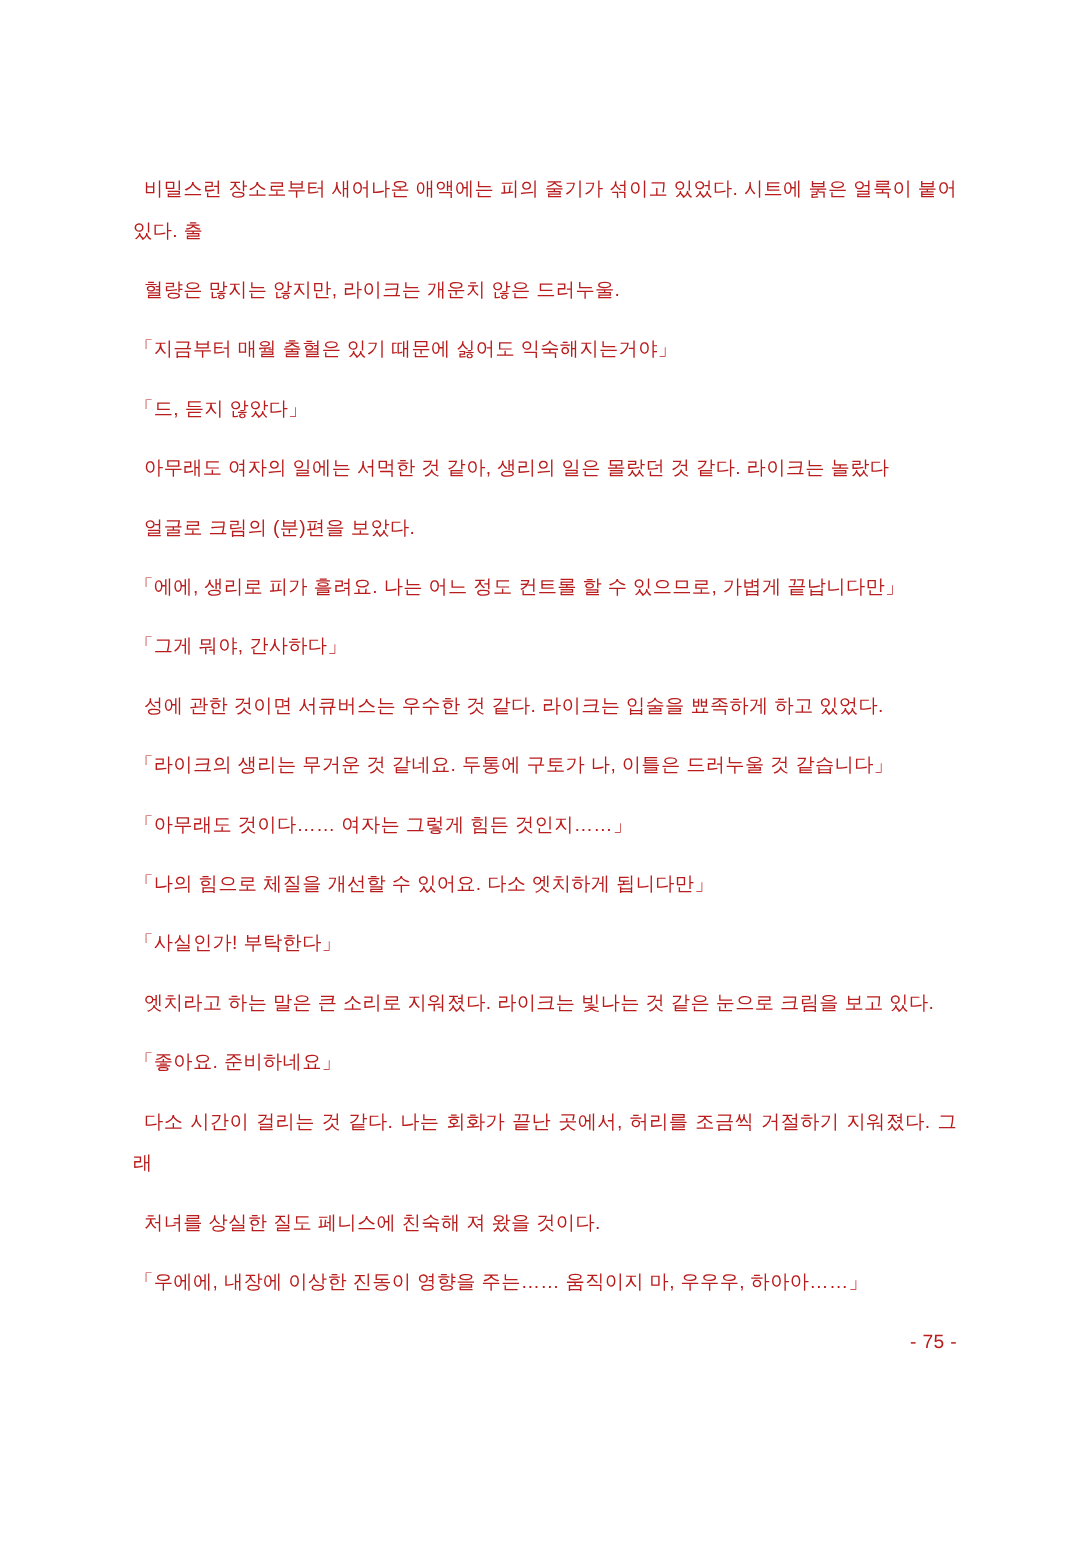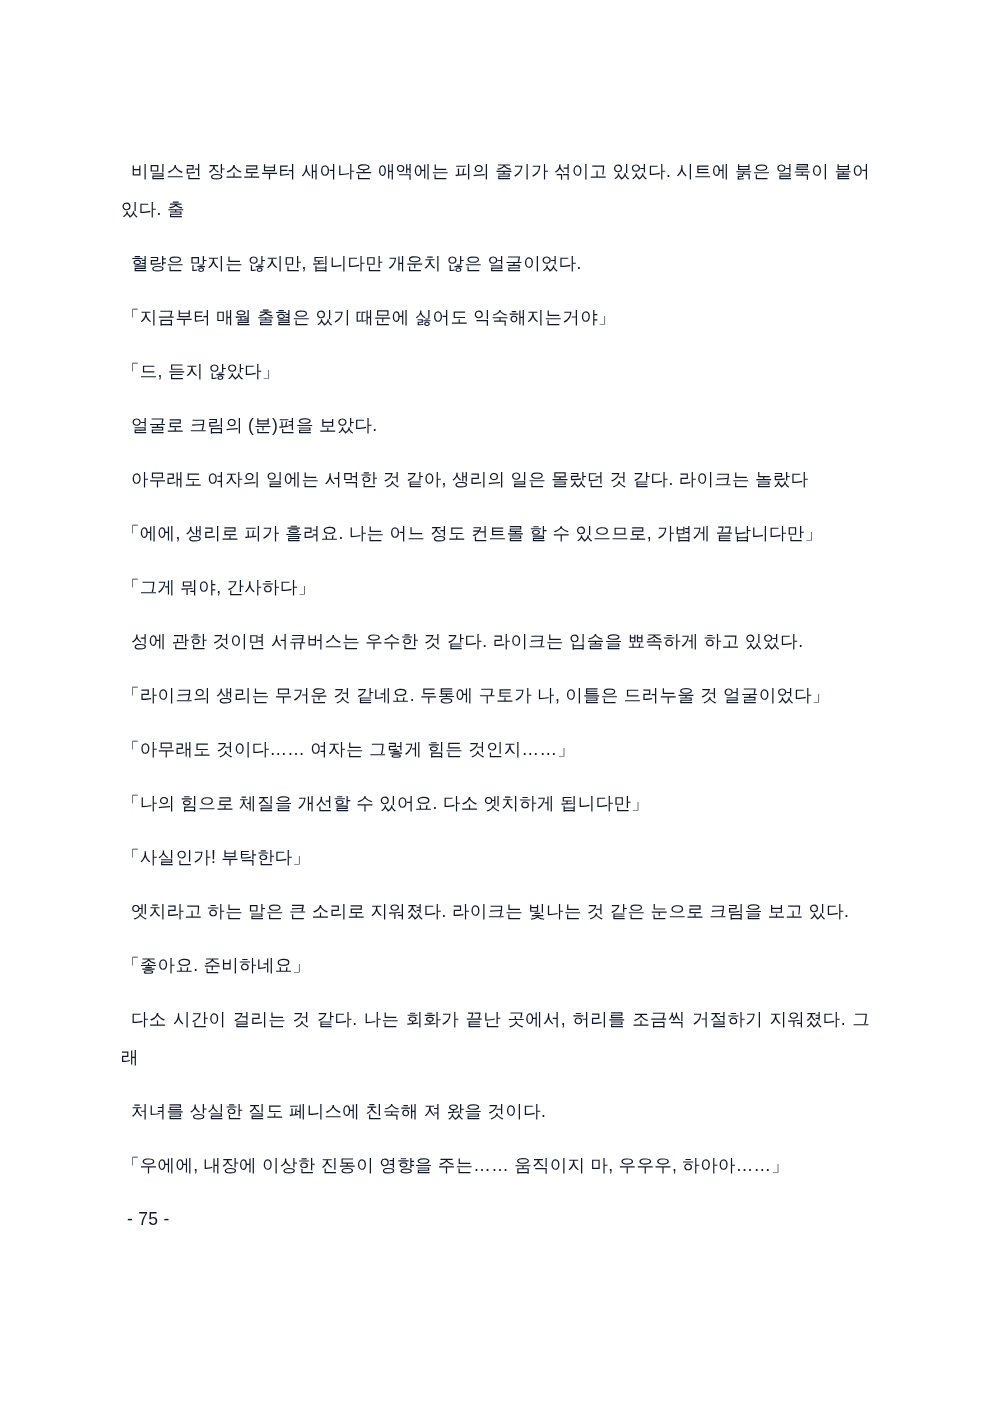--- a/index.html
+++ b/index.html
@@ -16,49 +16,49 @@
     background: #ffffff;
     box-sizing: border-box;
     padding: 152px 122px 0 121px;
     overflow: hidden;
     font-family: "Liberation Sans", "DejaVu Sans", sans-serif;
   }
   .para {
     margin: 0 0 16px 0;
     font-size: 17.5px;
     line-height: 38px;
-    color: #0f172a;
+    color: #b91c1c;
     letter-spacing: 0.3px;
     text-align: justify;
     word-break: break-all;
     text-indent: 10px;
   }
   .para.dialogue {
     text-indent: 1px;
   }
   .para.pagenum {
-    text-align: left;
+    text-align: right;
     word-break: keep-all;
     text-indent: 6px;
   }
 </style>
 </head>
 <body>
 
 <div class="page">
   <p class="para narration">비밀스런 장소로부터 새어나온 애액에는 피의 줄기가 섞이고 있었다. 시트에 붉은 얼룩이 붙어 있다. 출</p>
-  <p class="para narration">혈량은 많지는 않지만, 됩니다만 개운치 않은 얼굴이었다.</p>
+  <p class="para narration">혈량은 많지는 않지만, 라이크는 개운치 않은 드러누울.</p>
   <p class="para dialogue">「지금부터 매월 출혈은 있기 때문에 싫어도 익숙해지는거야」</p>
   <p class="para dialogue">「드, 듣지 않았다」</p>
+  <p class="para narration">아무래도 여자의 일에는 서먹한 것 같아, 생리의 일은 몰랐던 것 같다. 라이크는 놀랐다</p>
   <p class="para narration">얼굴로 크림의 (분)편을 보았다.</p>
-  <p class="para narration">아무래도 여자의 일에는 서먹한 것 같아, 생리의 일은 몰랐던 것 같다. 라이크는 놀랐다</p>
   <p class="para dialogue">「에에, 생리로 피가 흘려요. 나는 어느 정도 컨트롤 할 수 있으므로, 가볍게 끝납니다만」</p>
   <p class="para dialogue">「그게 뭐야, 간사하다」</p>
   <p class="para narration">성에 관한 것이면 서큐버스는 우수한 것 같다. 라이크는 입술을 뾰족하게 하고 있었다.</p>
-  <p class="para dialogue">「라이크의 생리는 무거운 것 같네요. 두통에 구토가 나, 이틀은 드러누울 것 얼굴이었다」</p>
+  <p class="para dialogue">「라이크의 생리는 무거운 것 같네요. 두통에 구토가 나, 이틀은 드러누울 것 같습니다」</p>
   <p class="para dialogue">「아무래도 것이다…… 여자는 그렇게 힘든 것인지……」</p>
   <p class="para dialogue">「나의 힘으로 체질을 개선할 수 있어요. 다소 엣치하게 됩니다만」</p>
   <p class="para dialogue">「사실인가! 부탁한다」</p>
   <p class="para narration">엣치라고 하는 말은 큰 소리로 지워졌다. 라이크는 빛나는 것 같은 눈으로 크림을 보고 있다.</p>
   <p class="para dialogue">「좋아요. 준비하네요」</p>
   <p class="para narration">다소 시간이 걸리는 것 같다. 나는 회화가 끝난 곳에서, 허리를 조금씩 거절하기 지워졌다. 그래</p>
   <p class="para narration">처녀를 상실한 질도 페니스에 친숙해 져 왔을 것이다.</p>
   <p class="para dialogue">「우에에, 내장에 이상한 진동이 영향을 주는…… 움직이지 마, 우우우, 하아아……」</p>
   <p class="para pagenum">- 75 -</p>
 </div>

